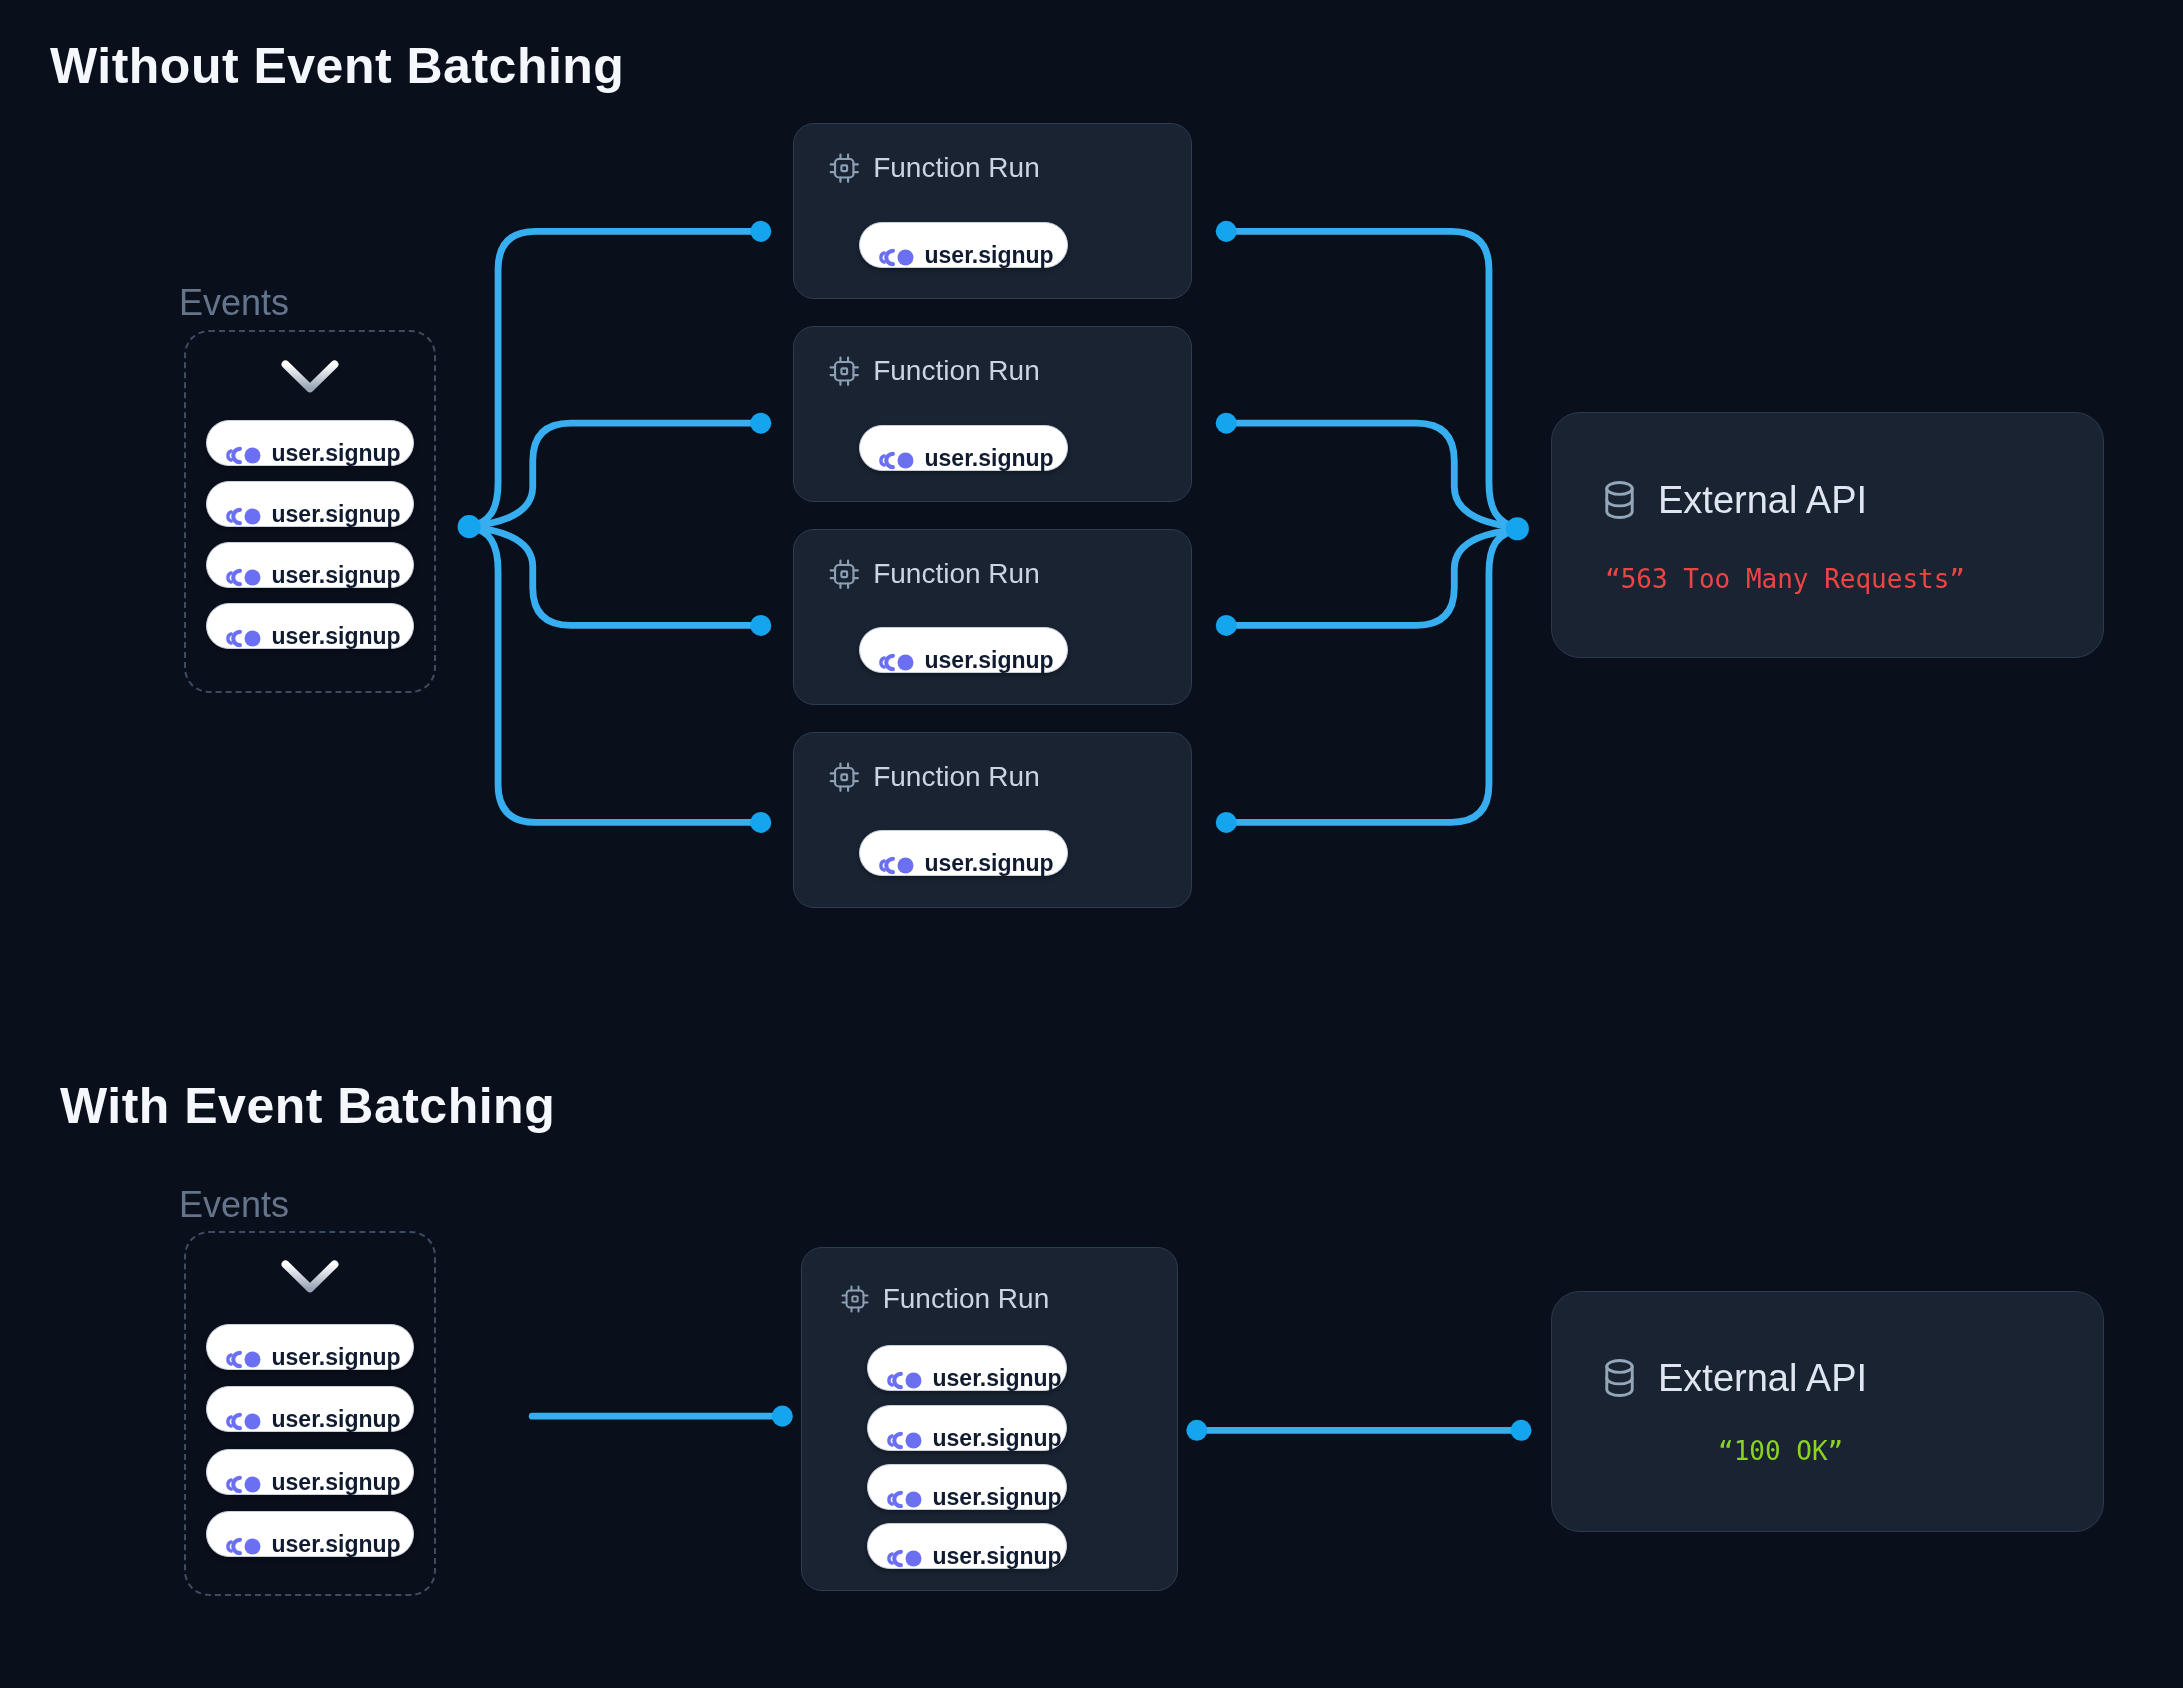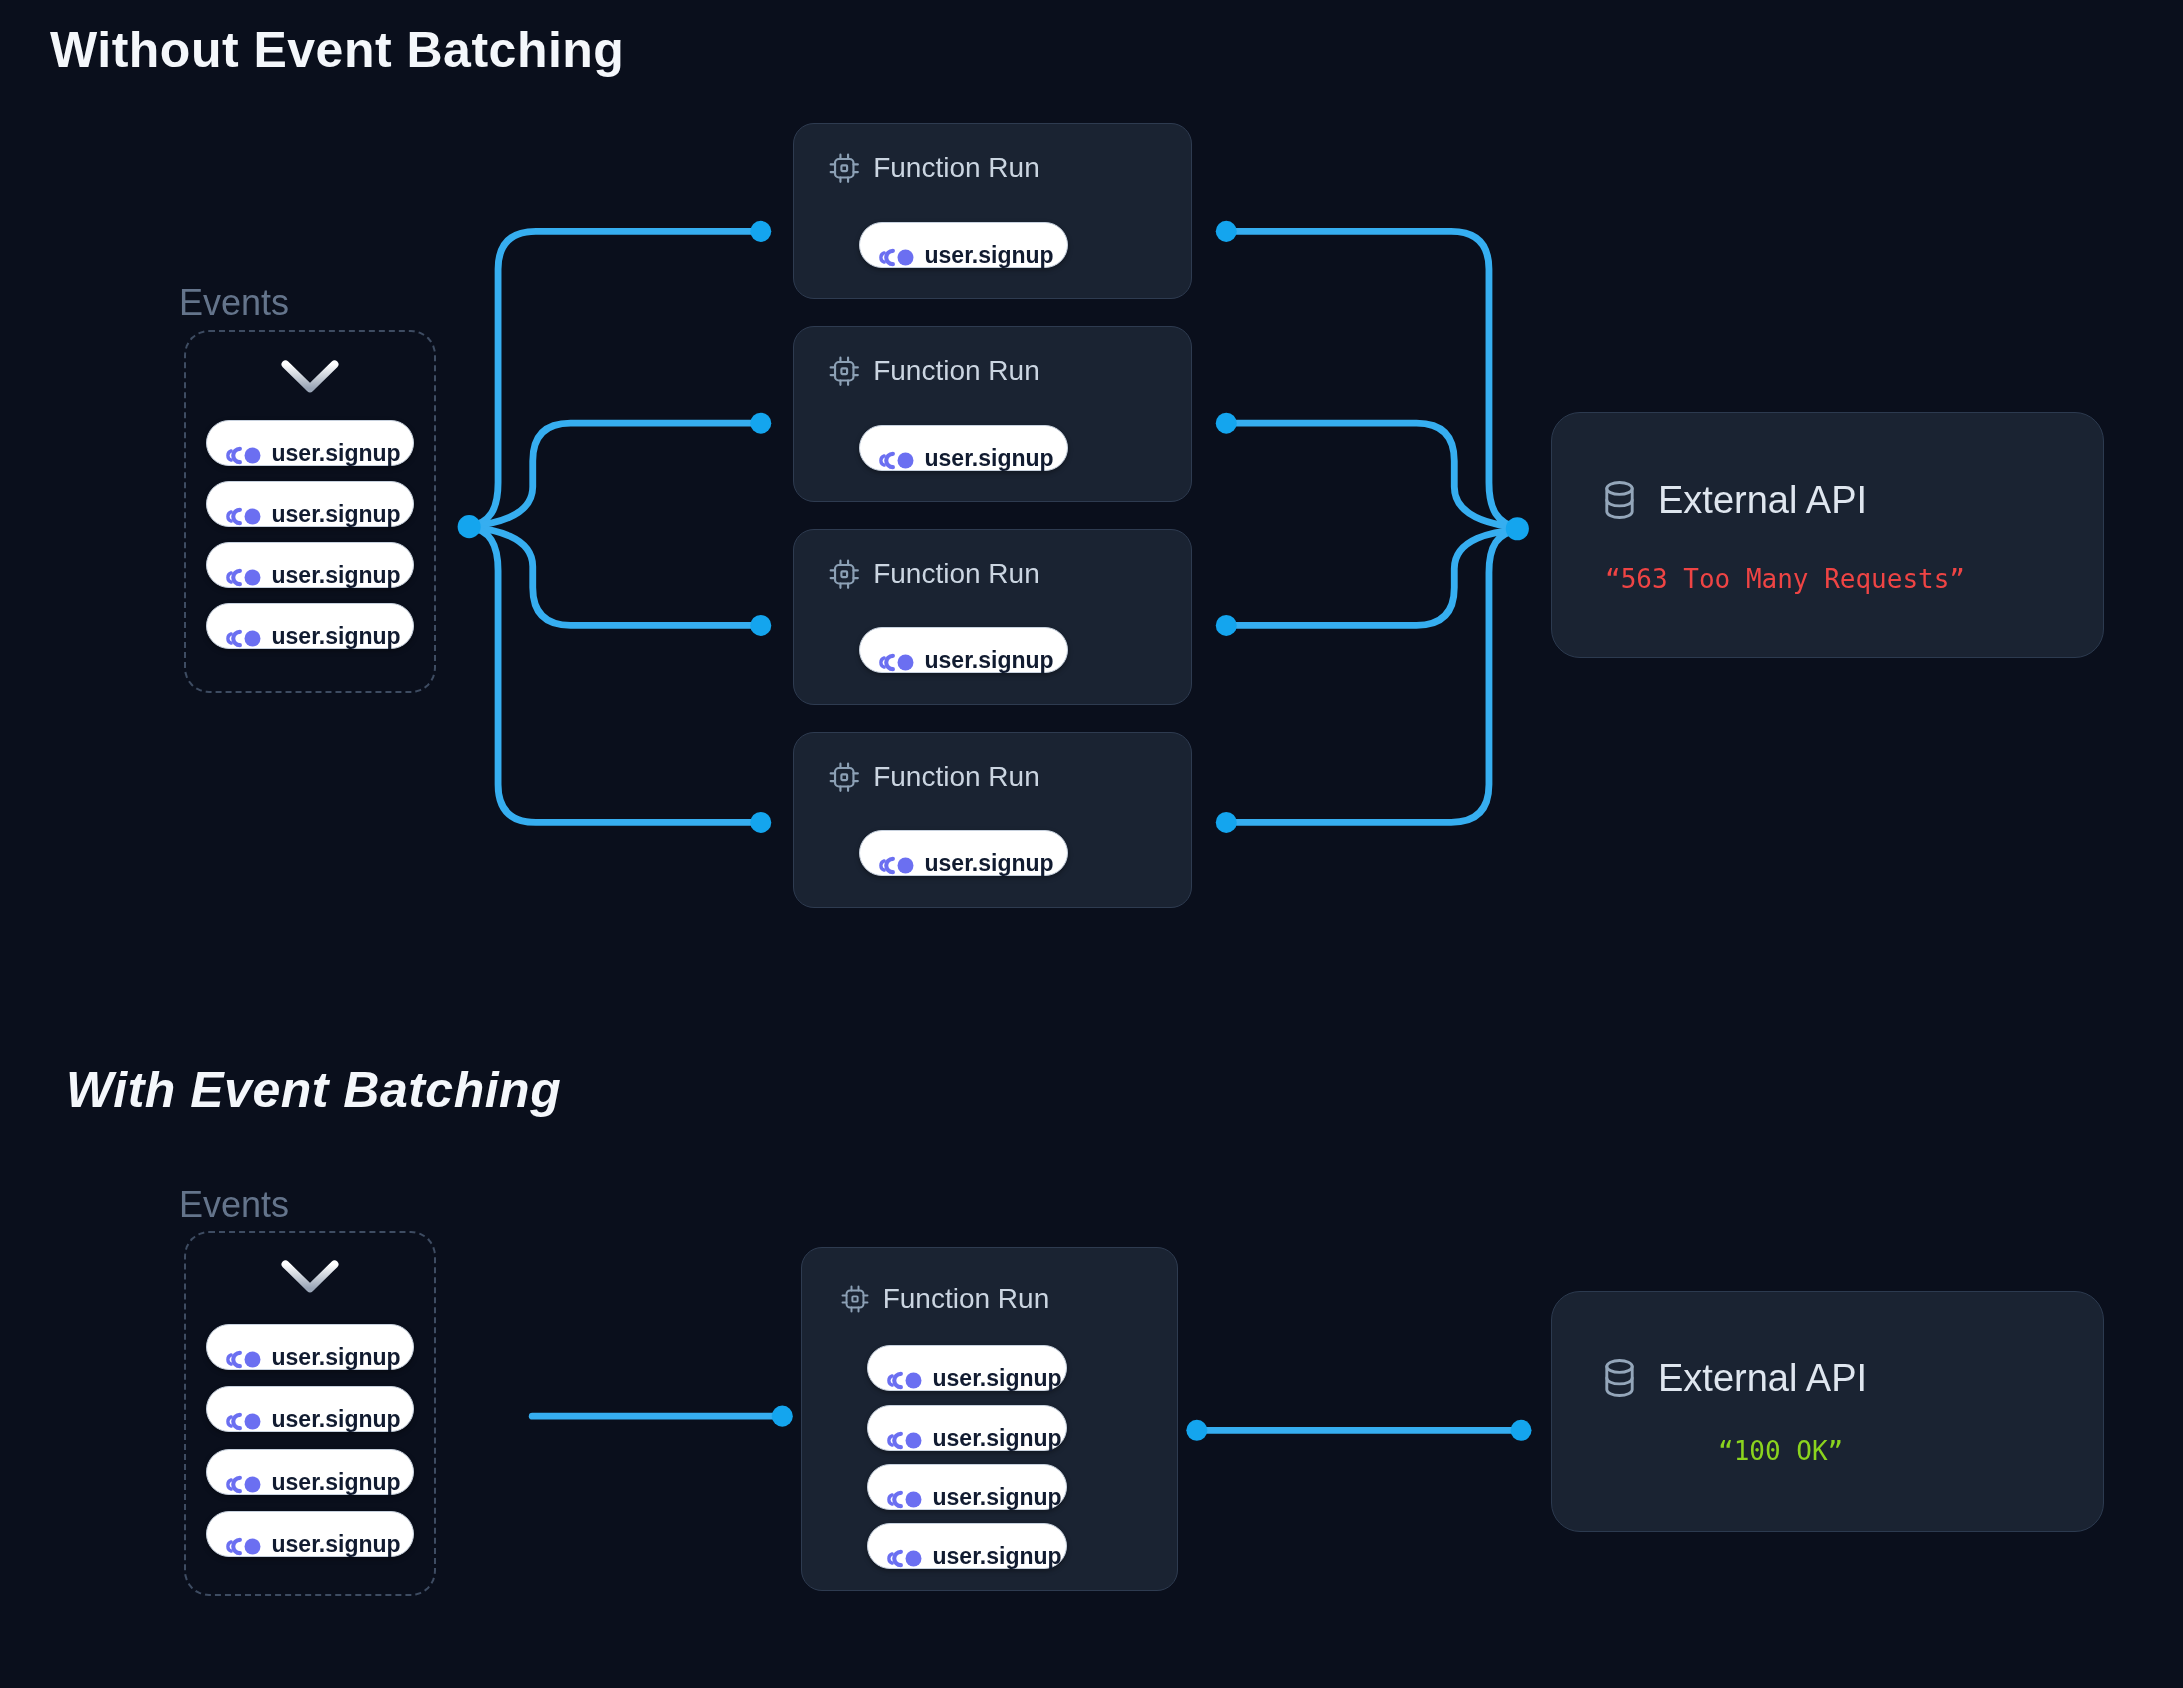--- a/index.html
+++ b/index.html
@@ -11,20 +11,21 @@
     overflow:hidden;
   }
   .section-title{
     position:absolute;
     color:#F4F7FB;
     font-size:50px;
     font-weight:600;
     letter-spacing:0.5px;
     line-height:1.15;
     white-space:nowrap;
+    margin-top:16px;
   }
   .events-label{
     position:absolute;
     color:#64748B;
     font-size:36px;
     font-weight:500;
     line-height:1.1;
     white-space:nowrap;
   }
   .events-box{
@@ -250,21 +251,21 @@
 
   <div class="card ext" style="left:1551px;top:412px;width:553px;height:246px;"></div>
   <div class="ext-header" style="left:1602px;top:479px;">
     <svg class="db" viewBox="0 0 66 80" width="35" height="42">
         <use href="#sym-db"></use>
       </svg>
     <span class="ext-title">External API</span>
   </div>
   <div class="response err" style="left:1605px;top:566px;">“563 Too Many Requests”</div>
 
-  <div class="section-title" style="left:66px;top:1062px;font-style:italic;">With Event Batching</div>
+  <div class="section-title" style="left:60px;top:1062px;">With Event Batching</div>
 
   <div class="events-label" style="left:179px;top:1185px;">Events</div>
 
   <div class="events-box" style="left:184px;top:1231px;height:365px;"></div>
 
   <svg class="chevron" style="left:276px;top:1256px;" viewBox="0 0 130 92">
     <path d="M18 16 L65 62 L112 16" fill="none" stroke="url(#chevGrad)" stroke-width="15" stroke-linecap="round" stroke-linejoin="round"></path>
   </svg>
 
   <div class="pill" style="left:206px;top:1324px;">

